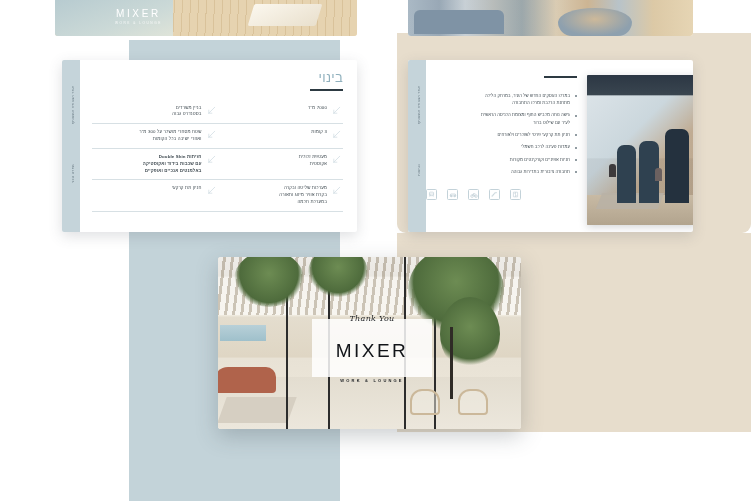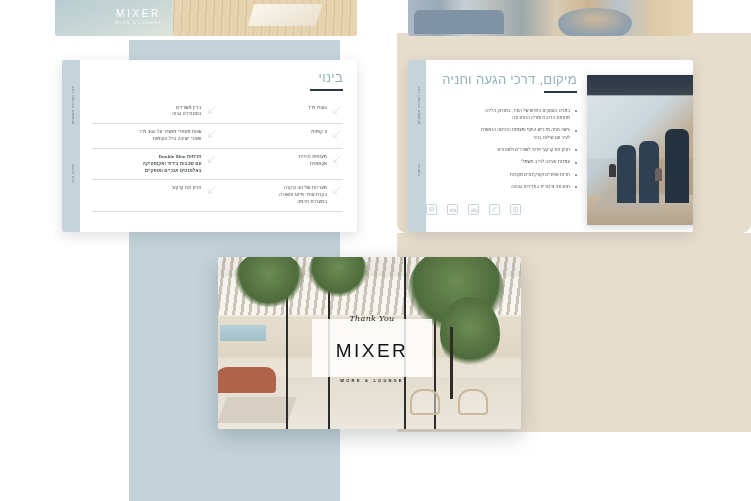--- a/index.html
+++ b/index.html
@@ -492,21 +492,20 @@
     <div class="slide-rail">
       <span class="rail-text t1">אתר העבודה המשותף</span>
       <span class="rail-text t2">מפרט טכני</span>
     </div>
   </div>
 
   <div class="slide" id="slide-mikum">
     <div class="slide-body">
       <div class="mikum-wrap">
         <div class="mikum-text">
-          <div class="slide-title">מיקום, דרכי הגעה וחניה</div>
           <div class="title-rule"></div>
           <ul class="bullets" id="location-bullets">
               <li>במרכז העסקים החדש של העיר, במרחק הליכה<br>מתחנת הרכבת ומרכז התחבורה</li>
               <li>גישה נוחה מכביש החוף ומצומת הכניסה הראשית<br>לעיר עם שילוט ברור</li>
               <li>חניון תת קרקעי פרטי לשוכרים ולאורחים</li>
               <li>עמדות טעינה לרכב חשמלי</li>
               <li>חניות אופניים וקורקינטים מקורות</li>
               <li>תחבורה ציבורית בתדירות גבוהה</li>
             </ul>
           <div class="icon-row" id="location-icons">

